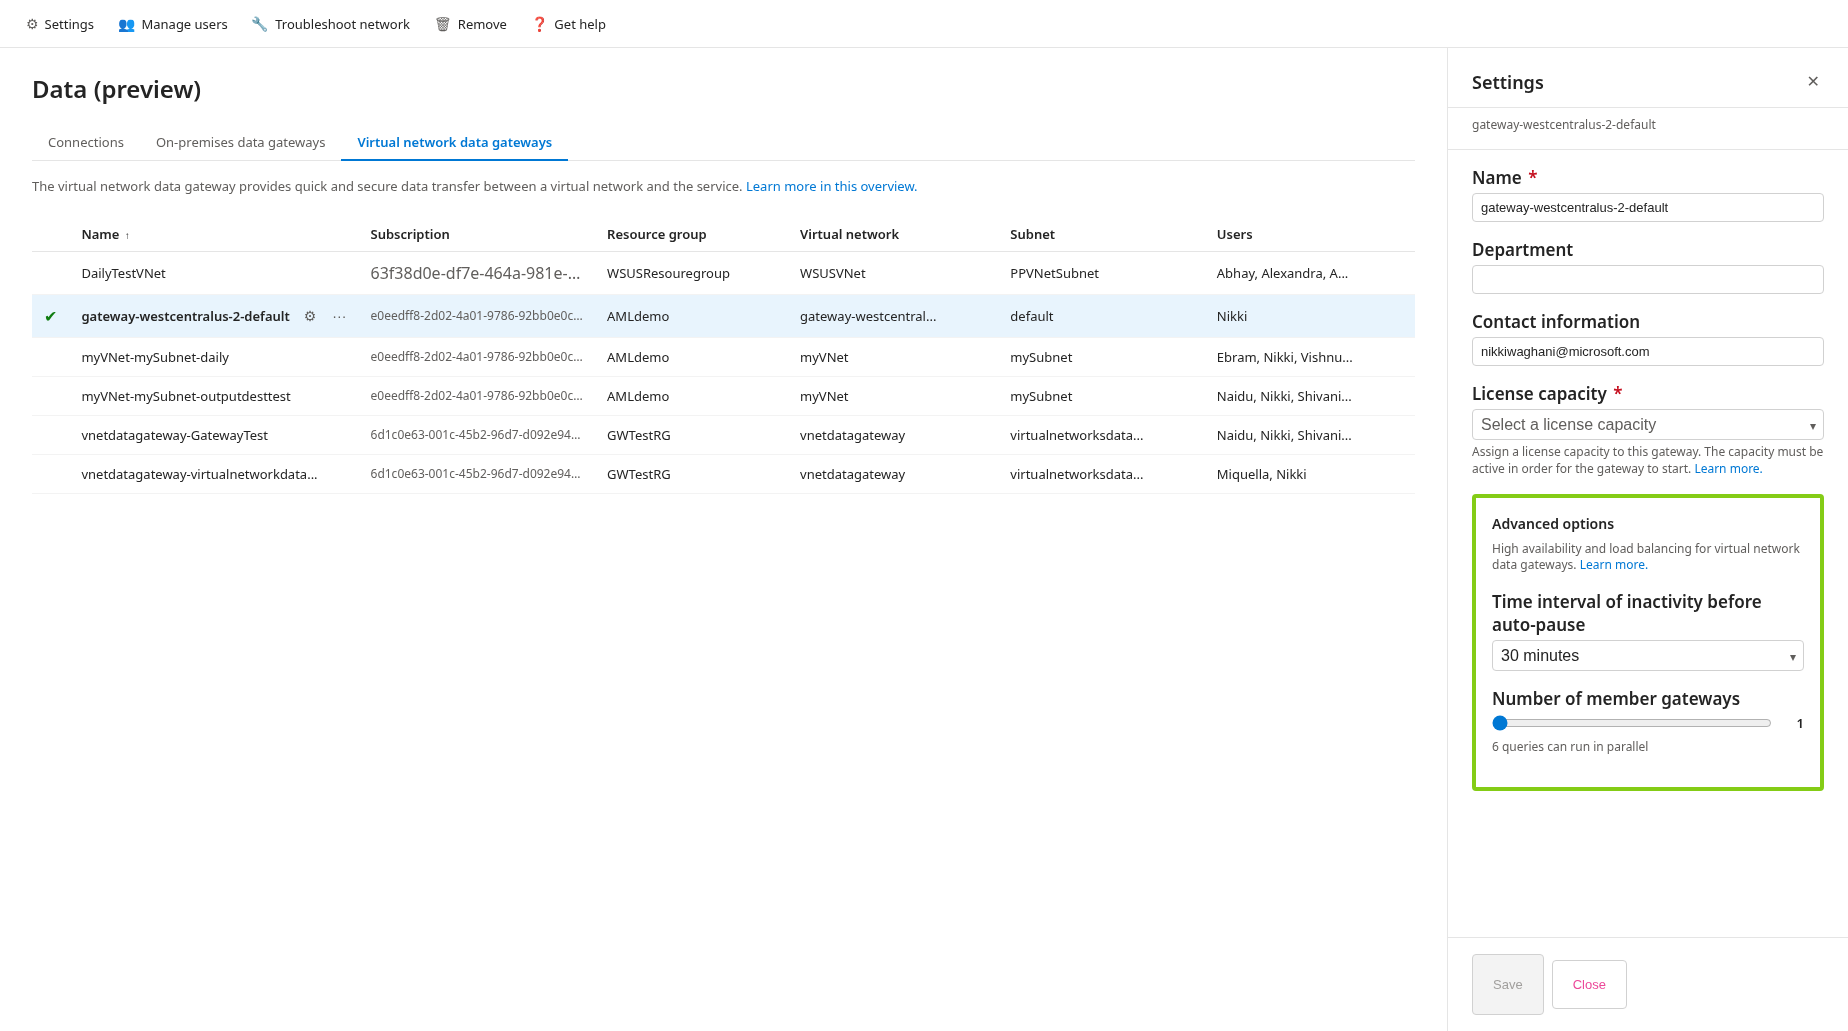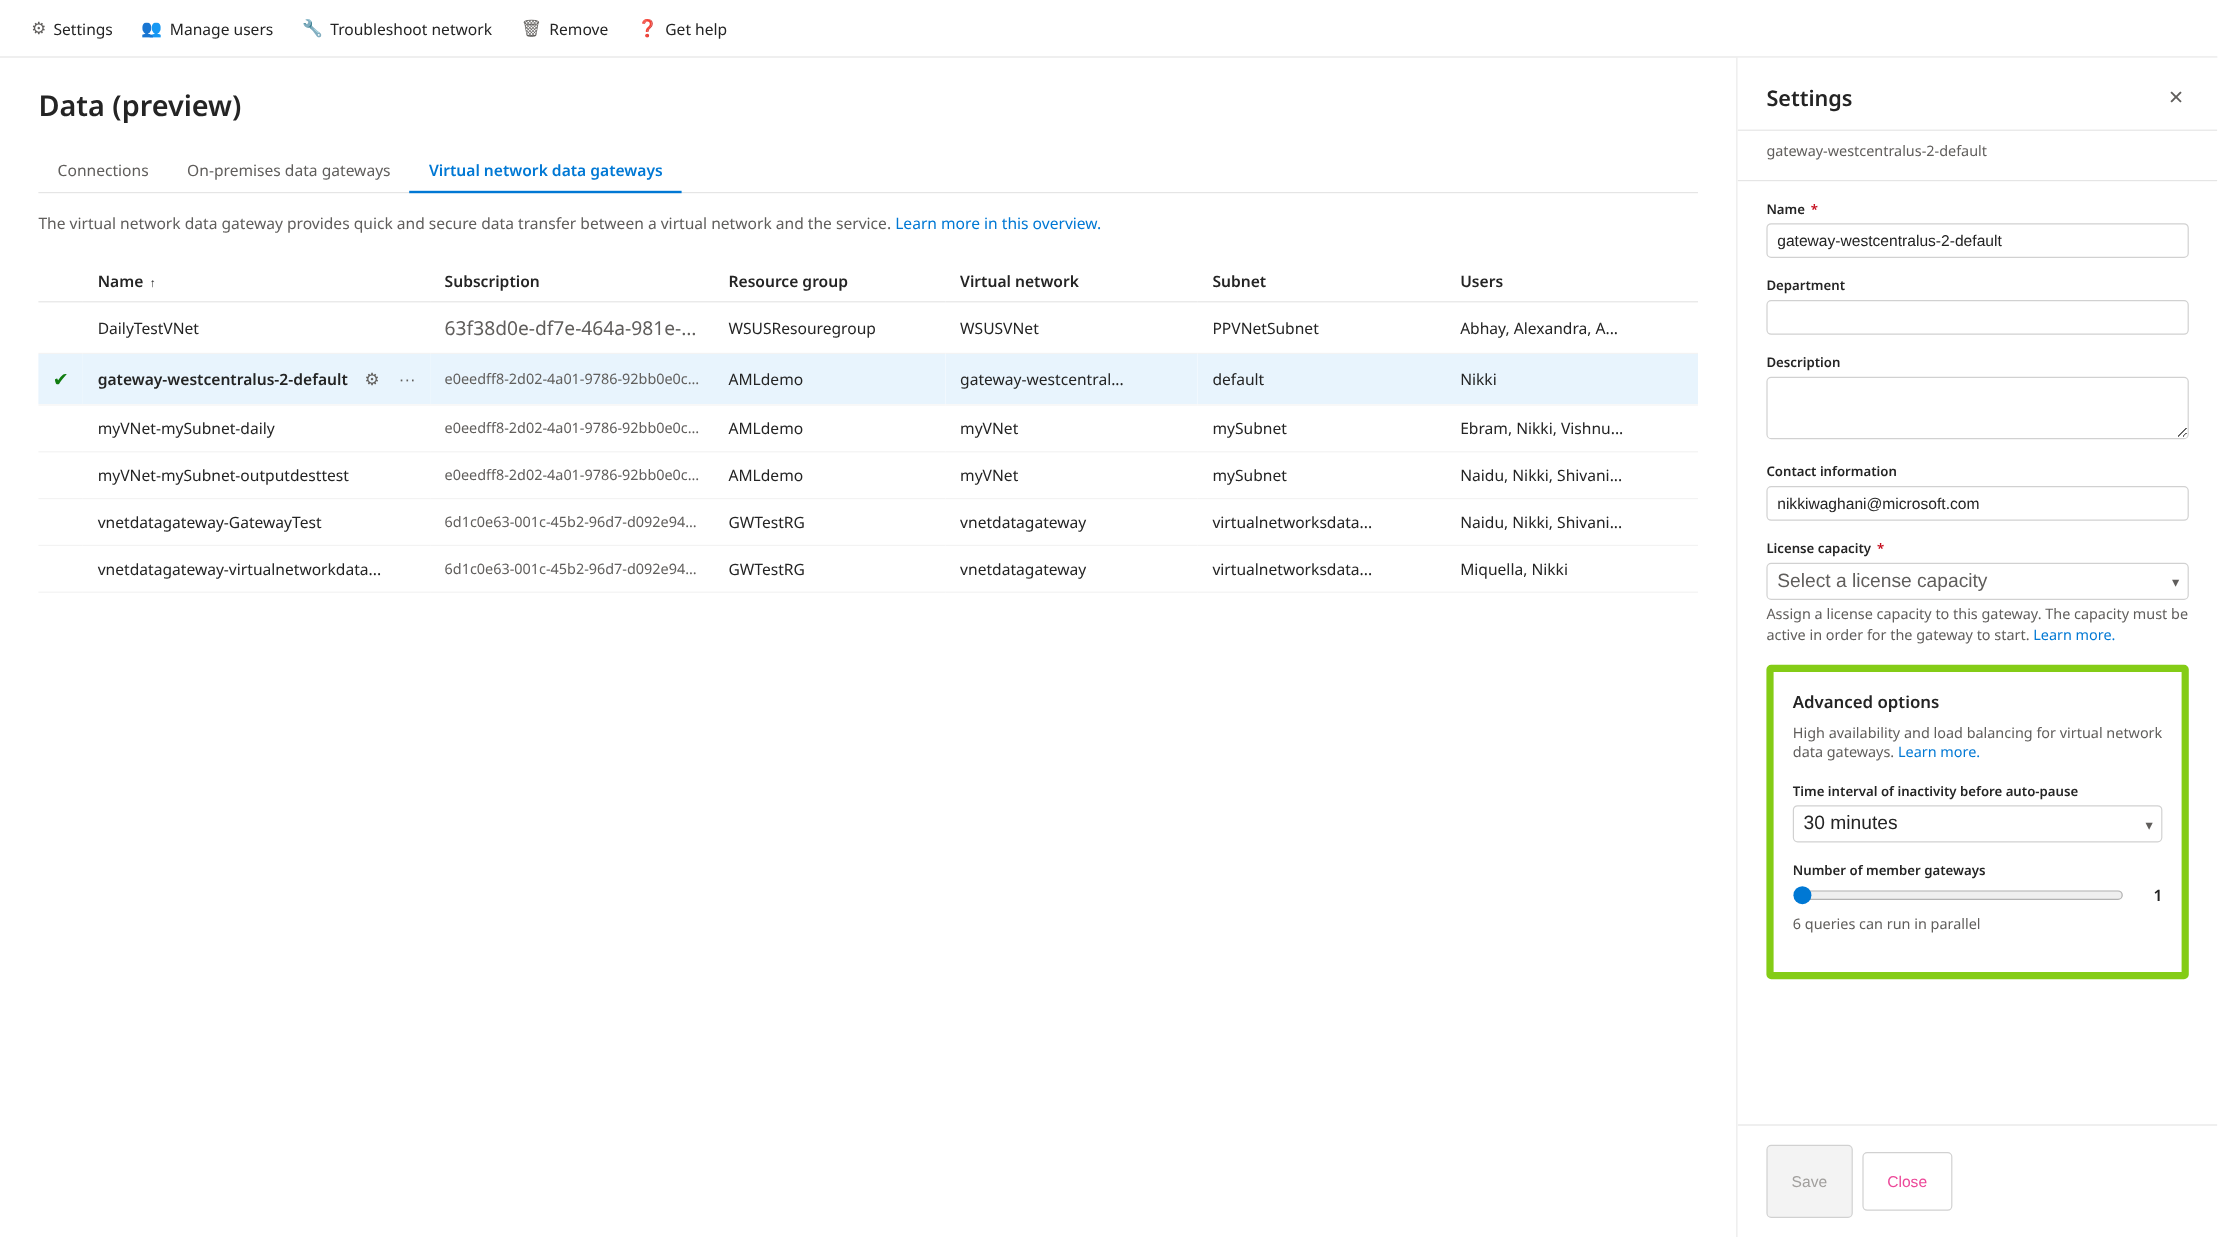--- a/index.html
+++ b/index.html
@@ -191,21 +191,21 @@
     .settings-body {
       padding: 16px 24px;
       flex: 1;
       overflow-y: auto;
     }
 
     .form-group {
       margin-bottom: 16px;
     }
     .form-label {
-      font-size: 11px;
+      font-size: 17px;
       font-weight: 600;
       color: #242424;
       margin-bottom: 4px;
       display: block;
     }
     .form-label .required {
       color: #c50f1f;
       margin-left: 2px;
     }
     .form-input {
@@ -262,21 +262,21 @@
       margin-top: 4px;
       line-height: 1.4;
     }
     .help-text a {
       color: #0078d4;
       text-decoration: none;
     }
 
     
     .advanced-options-box {
-      border: 6px solid #84cc16;
+      border: 4px solid #84cc16;
       border-radius: 4px;
       padding: 16px;
       margin-top: 8px;
     }
     .advanced-options-title {
       font-size: 14px;
       font-weight: 600;
       color: #242424;
       margin-bottom: 8px;
     }
@@ -508,24 +508,20 @@
           <span class="required">*</span>
         </label>
         <input type="text" class="form-input" value="gateway-westcentralus-2-default" style="">
       </div>
 
       <div class="form-group">
         <label class="form-label">Department</label>
         <input type="text" class="form-input" value="" style="">
       </div>
 
-      <div class="form-group">
-        <label class="form-label">Description</label>
-        <textarea class="form-textarea" style=""></textarea>
-      </div>
 
       <div class="form-group">
         <label class="form-label">Contact information</label>
         <input type="text" class="form-input" value="nikkiwaghani@microsoft.com" style="">
       </div>
 
       <div class="form-group">
         <label class="form-label">
           <span>License capacity</span>
           <span class="required">*</span>

